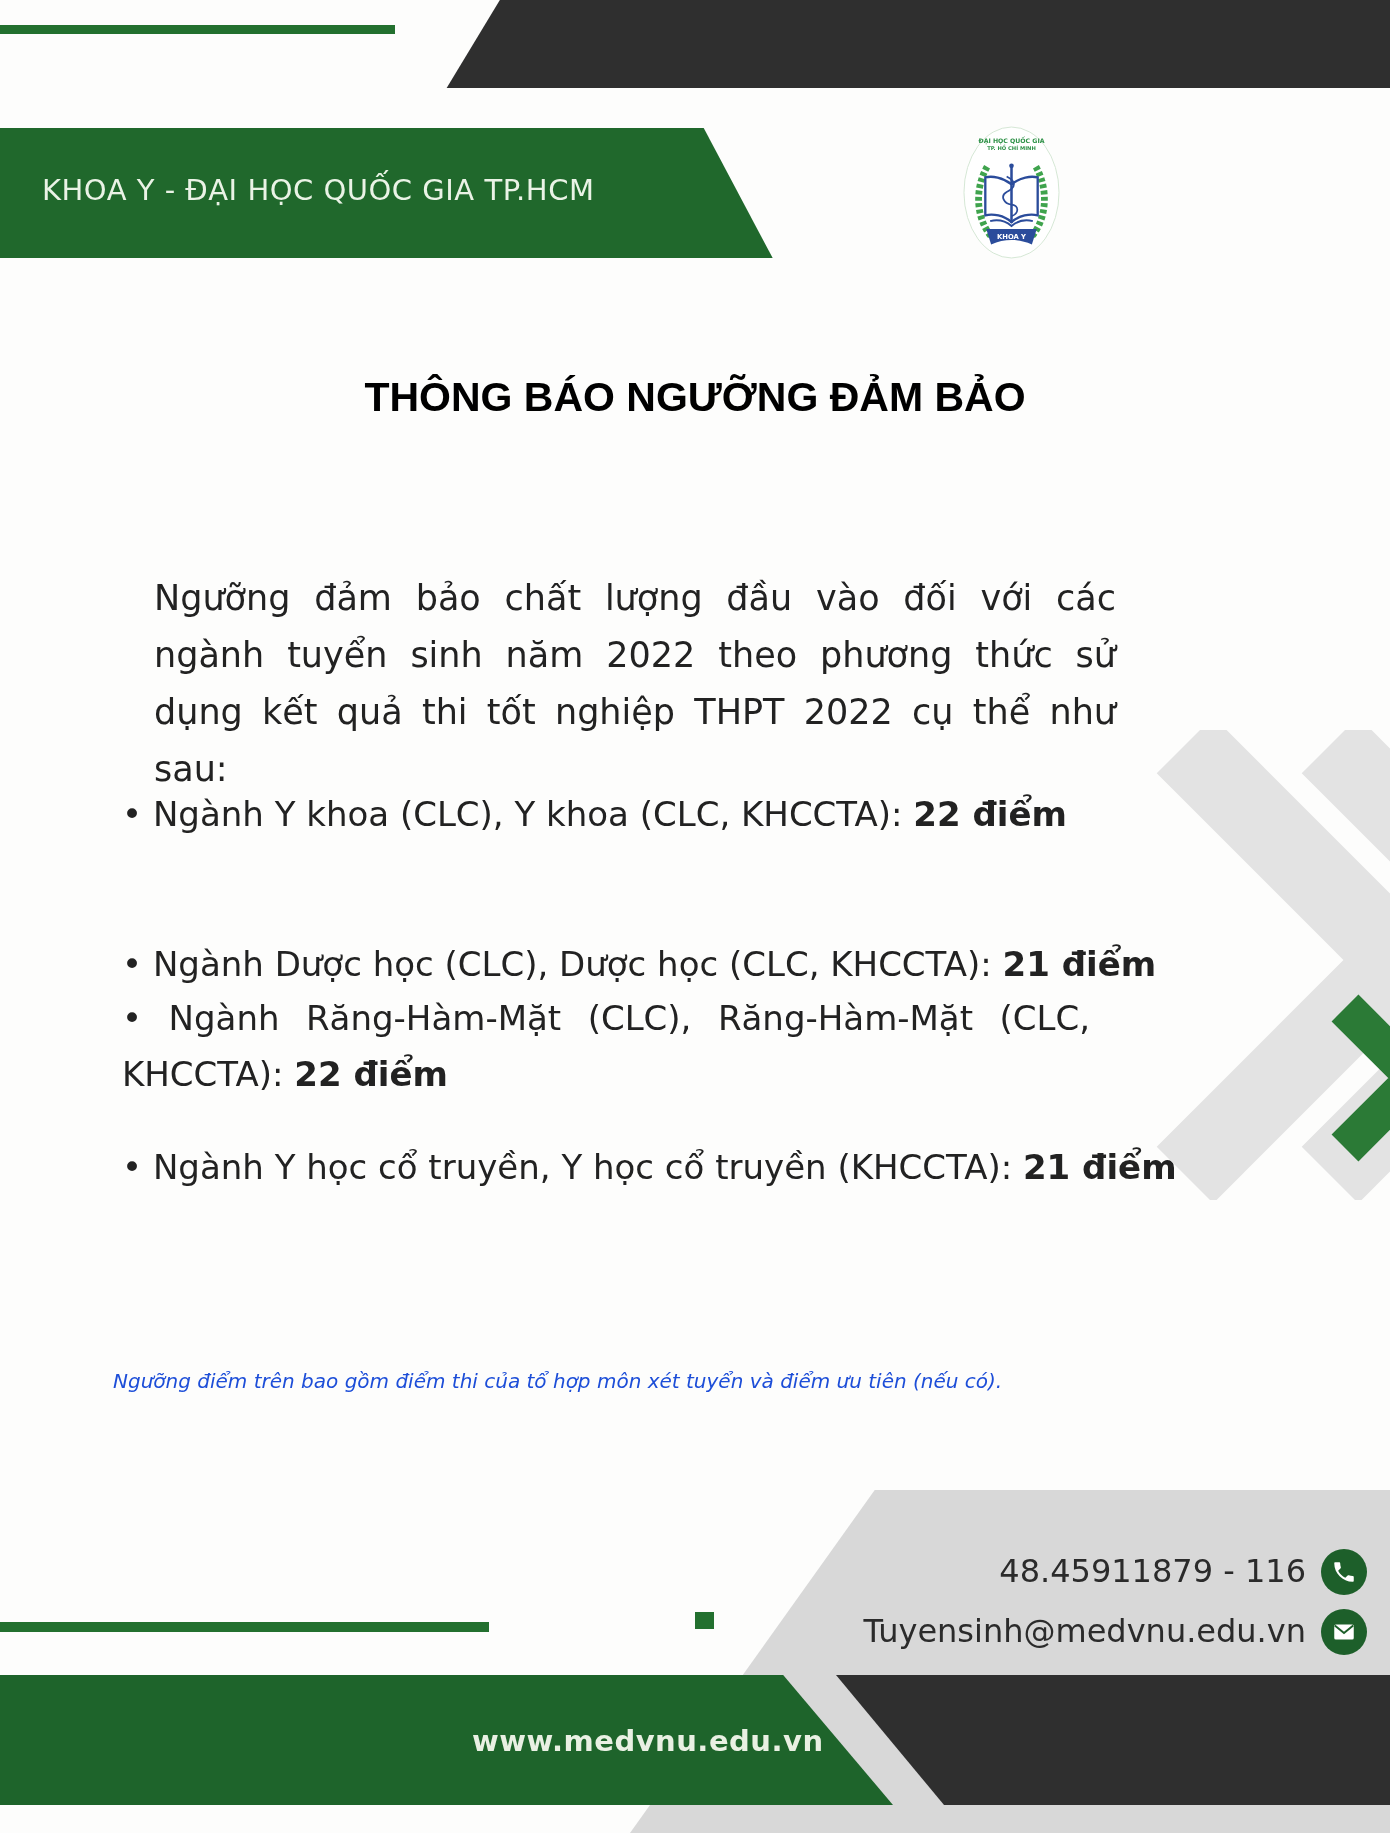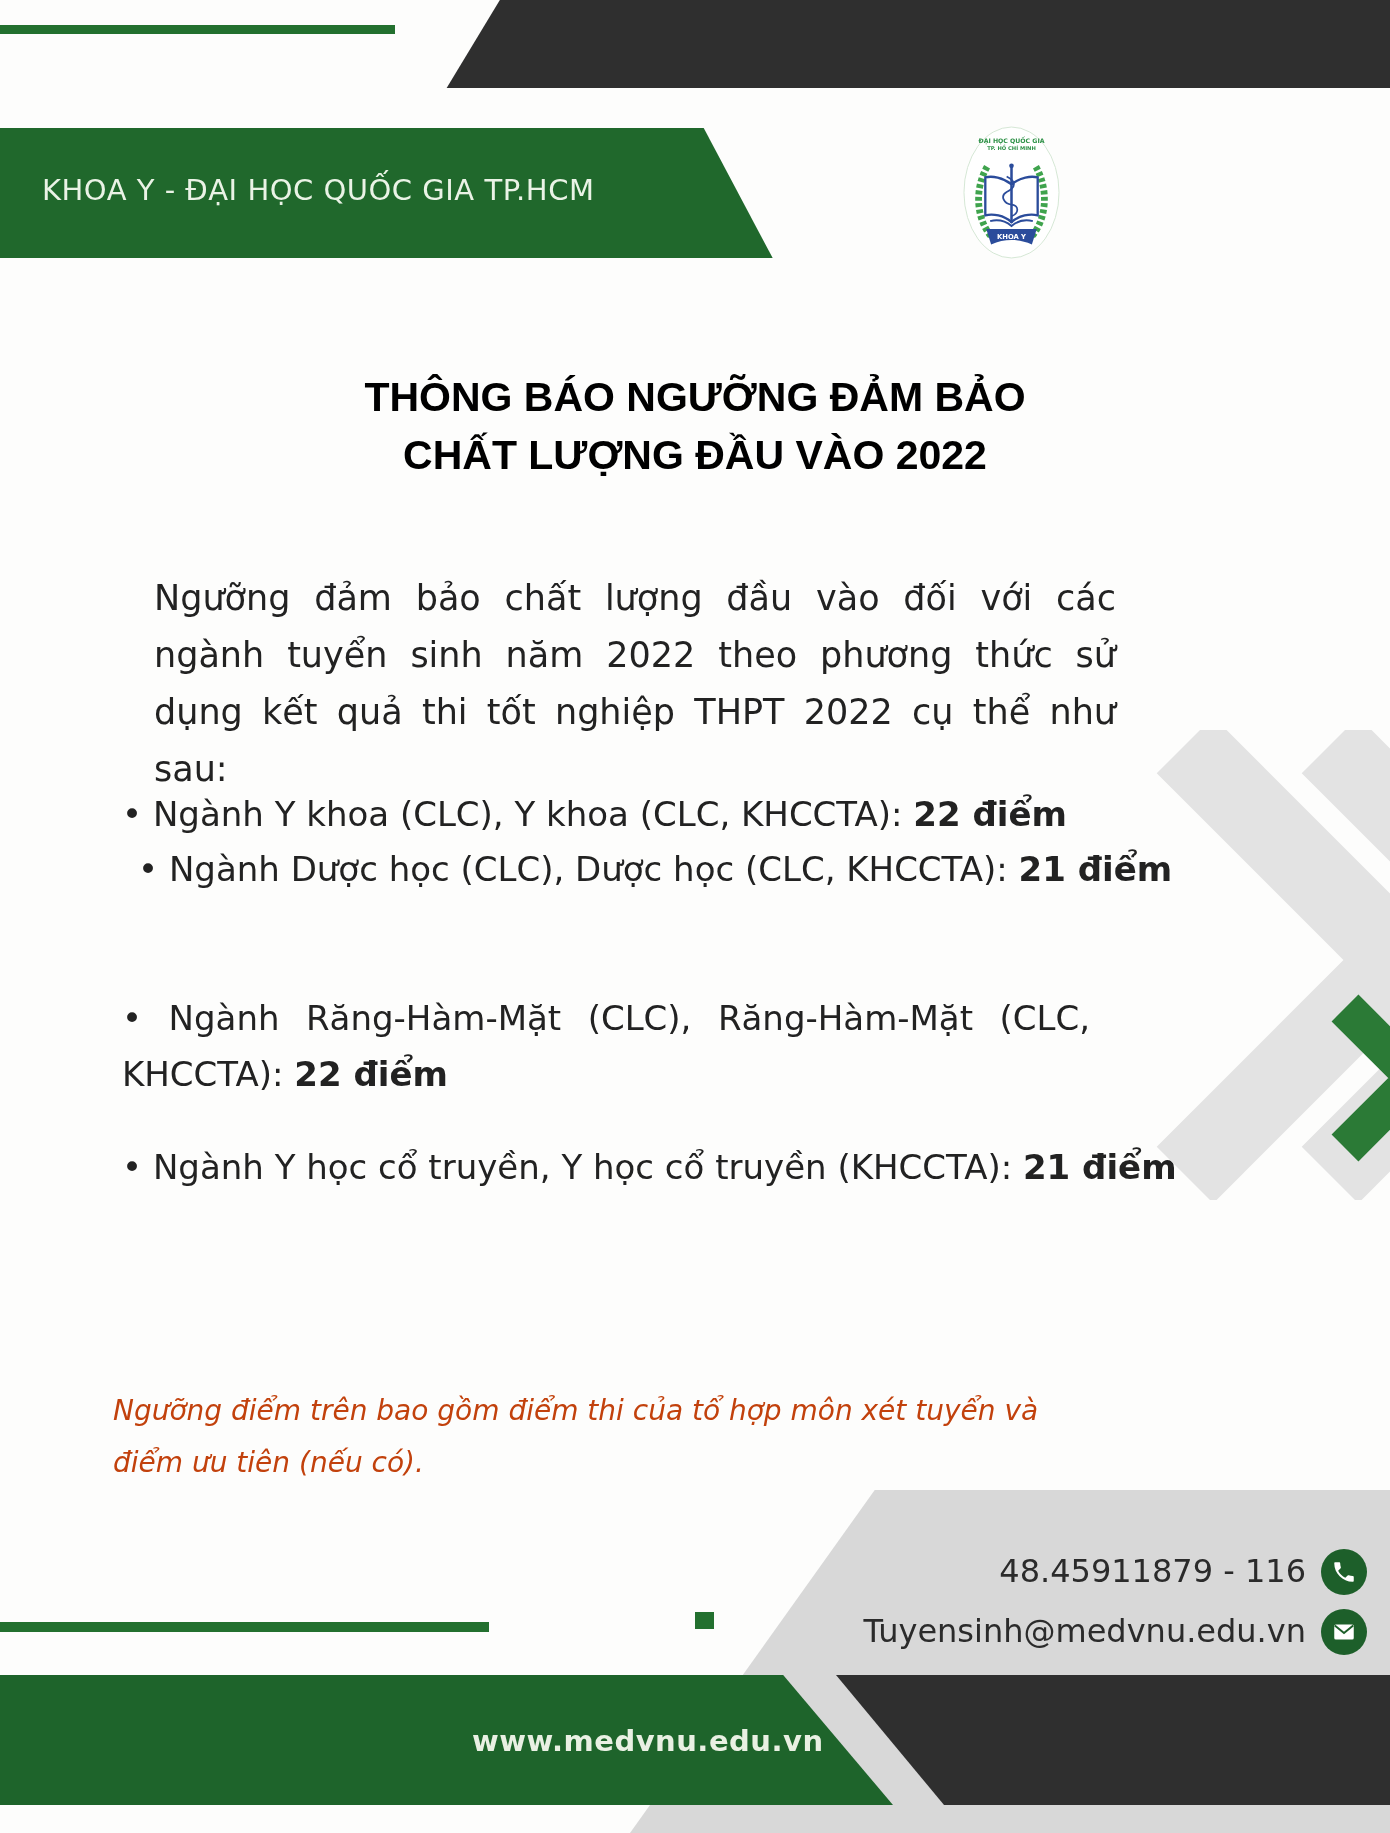--- a/index.html
+++ b/index.html
@@ -19,23 +19,23 @@
   .logo{position:absolute;left:963px;top:126px;width:97px;height:133px;}
   
   .title{position:absolute;left:0;top:368px;width:100%;text-align:center;
     font-weight:bold;font-size:41px;line-height:58px;color:#000000;font-family:"Liberation Sans","DejaVu Sans",sans-serif;}
   
   .intro{position:absolute;left:122px;top:570px;width:962px;font-size:35px;line-height:57px;
     text-align:justify;color:#222;margin-left:32px;}
   .bullet{position:absolute;left:122px;width:968px;font-size:34px;line-height:56px;color:#222;white-space:nowrap;}
   .bullet.wrap{white-space:normal;text-align:justify;}
   .bullet .score{font-weight:bold;}
-  .b1{top:786px;} .b2{top:841px;margin-left:16px;} .b3{top:990px;} .b4{top:1139px;} .b5{top:1245px;}
-  .note{position:absolute;left:113px;top:1385px;width:980px;font-size:28px;line-height:52px;
-    font-style:italic;color:#c2410c;}
+  .b1{top:786px;} .b2{top:936px;} .b3{top:990px;} .b4{top:1139px;} .b5{top:1245px;}
+  .note{position:absolute;left:113px;top:1355px;width:980px;font-size:20px;line-height:52px;
+    font-style:italic;color:#1d4ed8;}
   
   .chevrons{position:absolute;left:1100px;top:730px;width:290px;height:470px;}
   
   .gray-panel{position:absolute;left:630px;top:1490px;width:760px;height:343px;background:#D8D8D8;
     clip-path:polygon(32.2% 0,100% 0,100% 100%,0 100%);}
   .contact-line{position:absolute;right:84px;text-align:right;font-size:32px;color:#2b2b2b;}
   .phone-line{top:1552px;} .email-line{top:1612px;}
   .contact-icon{position:absolute;left:1321px;width:46px;height:46px;border-radius:50%;
     background:#1D5F2A;display:flex;align-items:center;justify-content:center;}
   .phone-ic{top:1549px;} .mail-ic{top:1609px;}
@@ -69,21 +69,20 @@
     <path d="M28,98 C36,96 44,98 50,103 C56,98 64,96 72,98" stroke="#2B4C9B" stroke-width="2" fill="none"></path>
     <line x1="50" y1="42" x2="50" y2="100" stroke="#2B4C9B" stroke-width="2.6"></line>
     <circle cx="50" cy="41" r="2.4" fill="#2B4C9B"></circle>
     <path d="M45,52 C55,57 55,63 45,68 C38,72 42,80 50,81 C58,82 58,90 50,93" stroke="#2B4C9B" stroke-width="1.8" fill="none"></path>
     <path d="M24,106 L76,106 L71,122 C57,116 43,116 29,122 Z" fill="#2B4C9B"></path>
     <text x="50" y="116" font-size="7" font-weight="bold" fill="#ffffff" text-anchor="middle">KHOA Y</text>
   </svg>
 
   <div class="title">
     <div>THÔNG BÁO NGƯỠNG ĐẢM BẢO</div>
-    <div>CHẤT LƯỢNG ĐẦU VÀO 2022</div>
   </div>
 
   <div class="intro">Ngưỡng đảm bảo chất lượng đầu vào đối với các ngành tuyển sinh năm 2022 theo phương thức sử dụng kết quả thi tốt nghiệp THPT 2022 cụ thể như sau:</div>
 
   <div class="bullet b1">
     <span>•</span>
     <span>Ngành Y khoa (CLC), Y khoa (CLC, KHCCTA):</span>
     <span class="score">22 điểm</span>
   </div>
   <div class="bullet b2">

